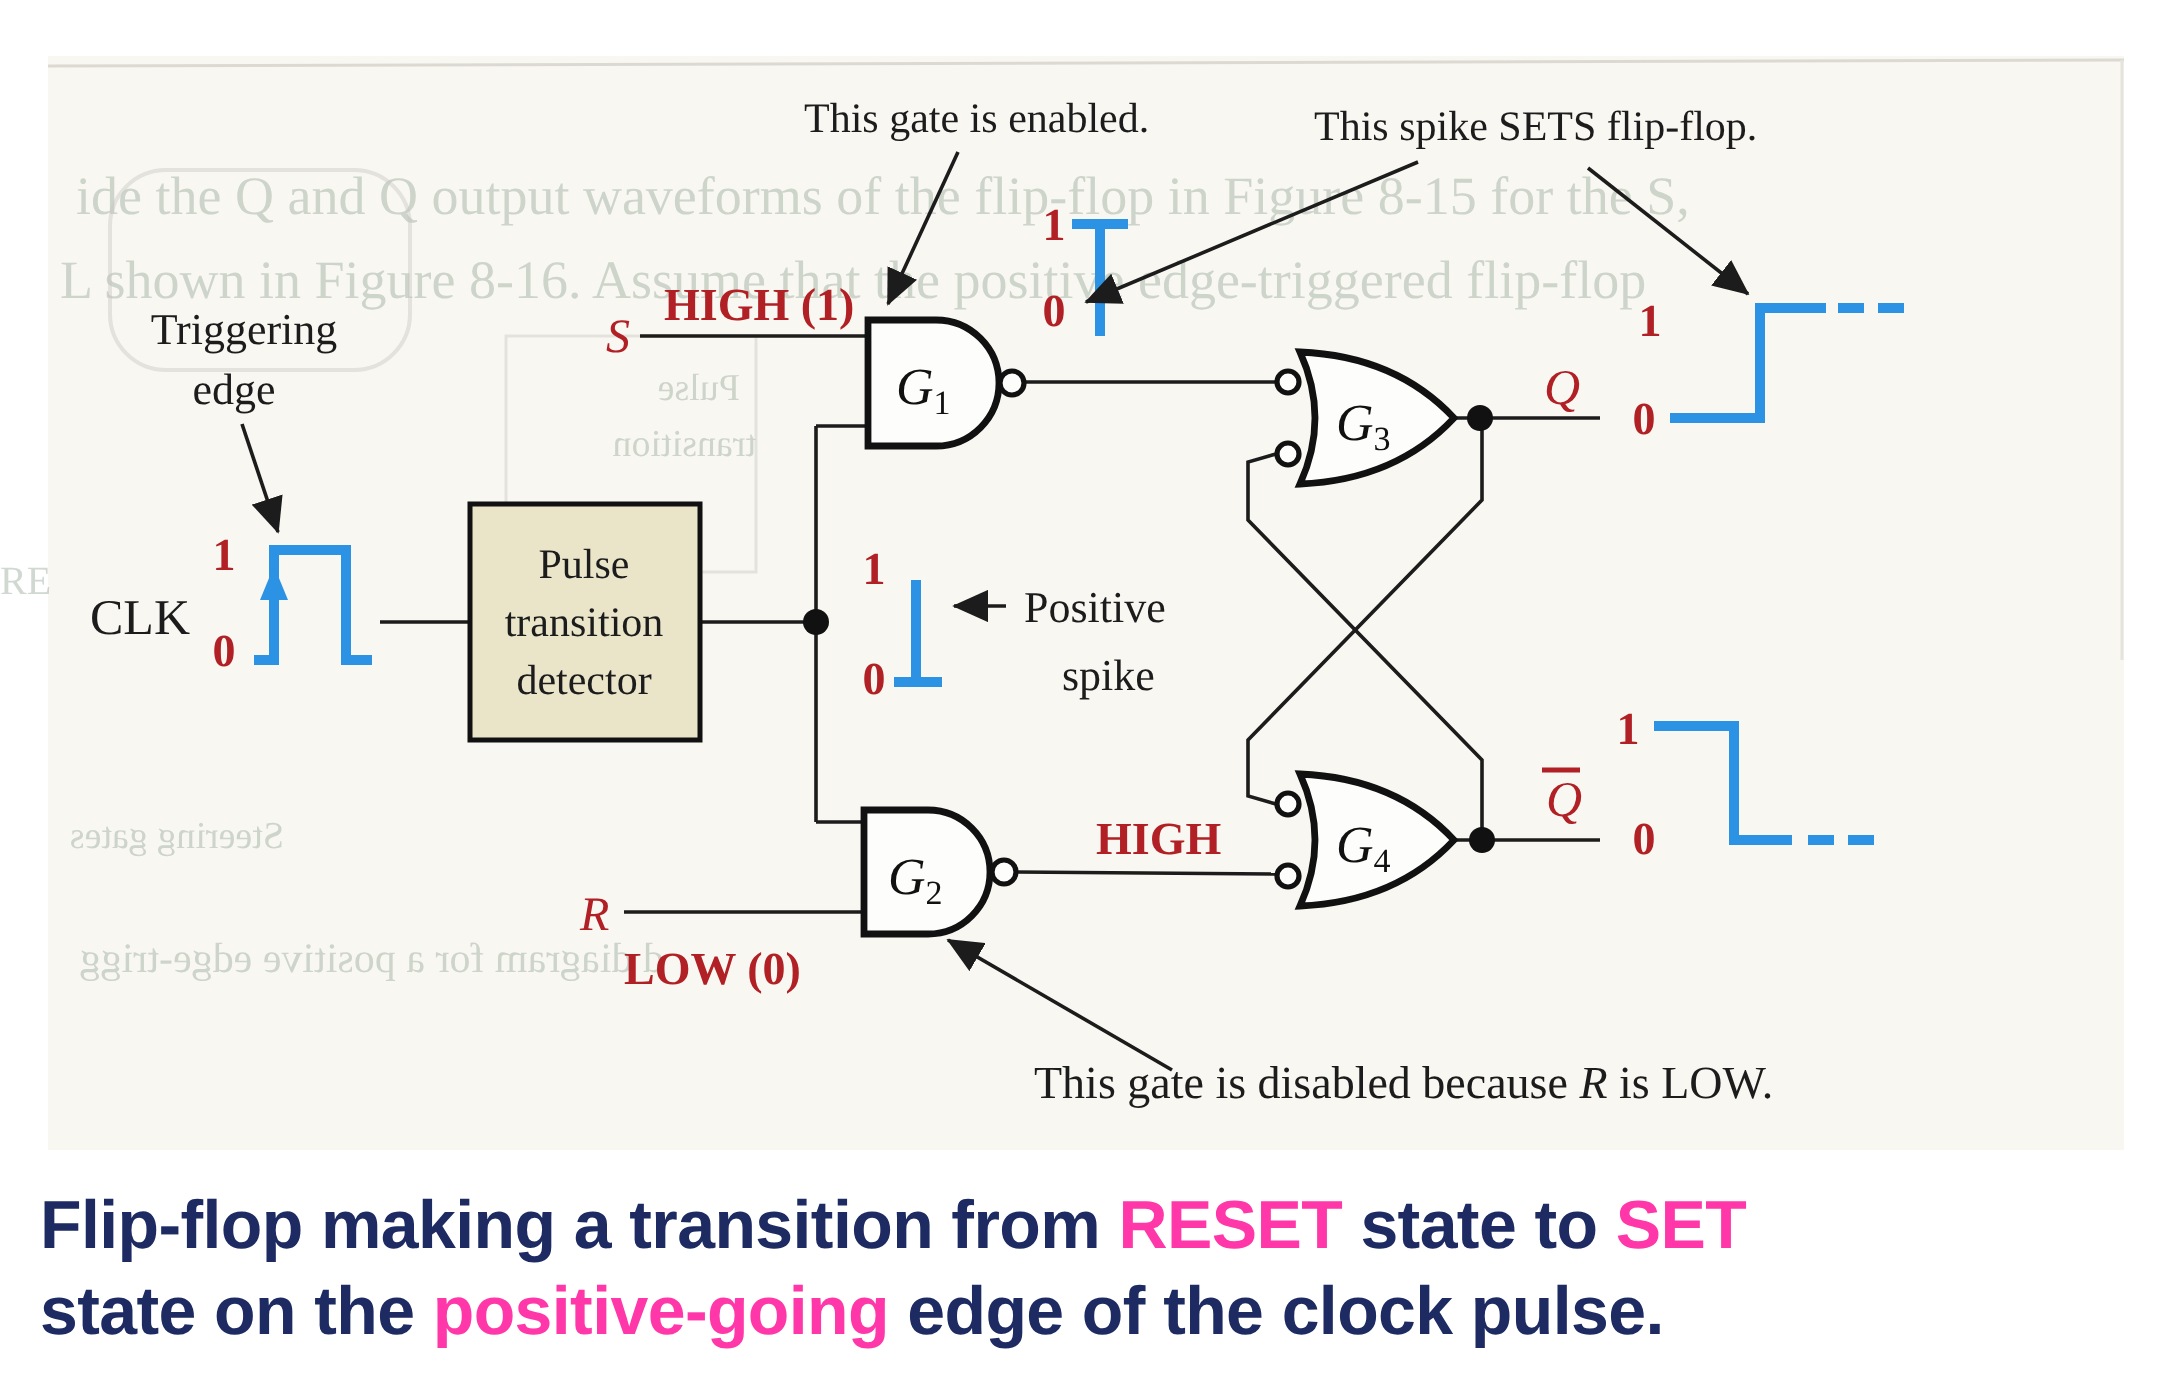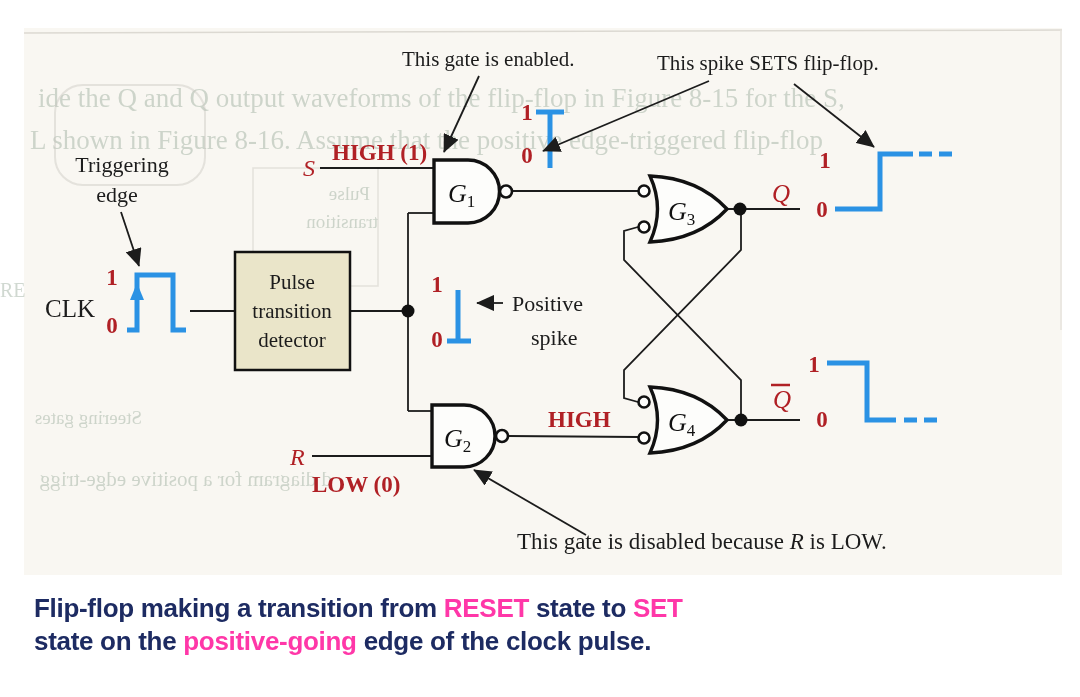--- a/index.html
+++ b/index.html
@@ -8,23 +8,23 @@
   svg text{font-family:"Liberation Serif", serif;}
   .ann{font-size:21px;fill:#1c1c1c;}
   .ann22{font-size:22px;fill:#1c1c1c;}
   .redlbl{font-size:23px;font-weight:600;}
   .rednum{font-size:23px;font-weight:600;text-anchor:middle;}
   .sigletter{font-size:24px;font-style:italic;}
   .gatelbl{font-size:26px;font-style:italic;fill:#111;}
   .gatesub{font-size:17px;font-style:normal;}
   .boxtxt{font-size:21px;fill:#1c1c1c;text-anchor:middle;}
   .bleed{fill:#a3b3a4;opacity:0.5;}
-  #caption{position:absolute;left:34px;top:592px;width:1026px;
+  #caption{position:absolute;left:20px;top:592px;width:1026px;
            font-family:"Liberation Sans", sans-serif;font-weight:700;
-           font-size:26px;line-height:1.26;letter-spacing:-0.3px;}
+           font-size:34px;line-height:1.26;letter-spacing:-0.3px;}
 </style>
 </head>
 <body>
 
 <div id="stage">
 
 <svg width="1080" height="592" viewBox="0 0 1080 592">
   <defs>
     <marker id="ah" markerWidth="11" markerHeight="9" refX="9.5" refY="4.5" orient="auto">
       <path d="M0,0 L10,4.5 L0,9 Z" fill="#1c1c1c"></path>

